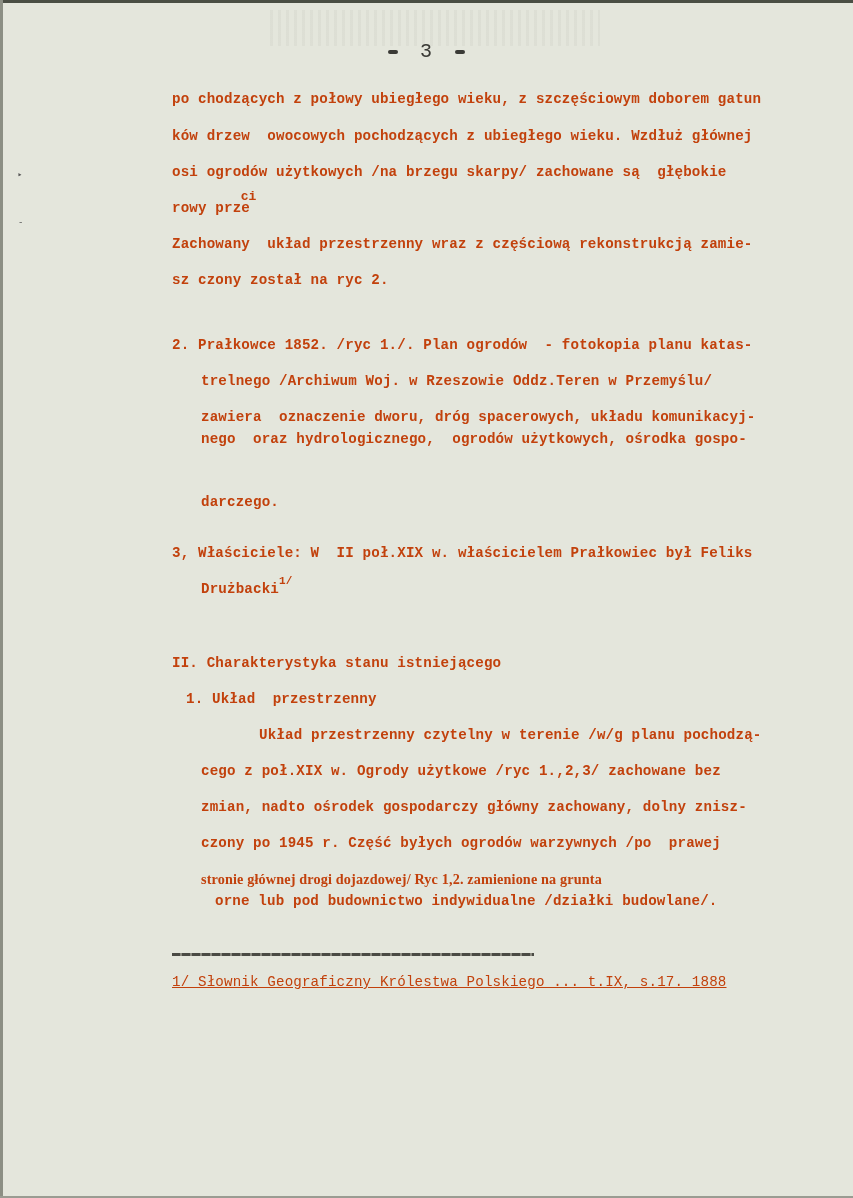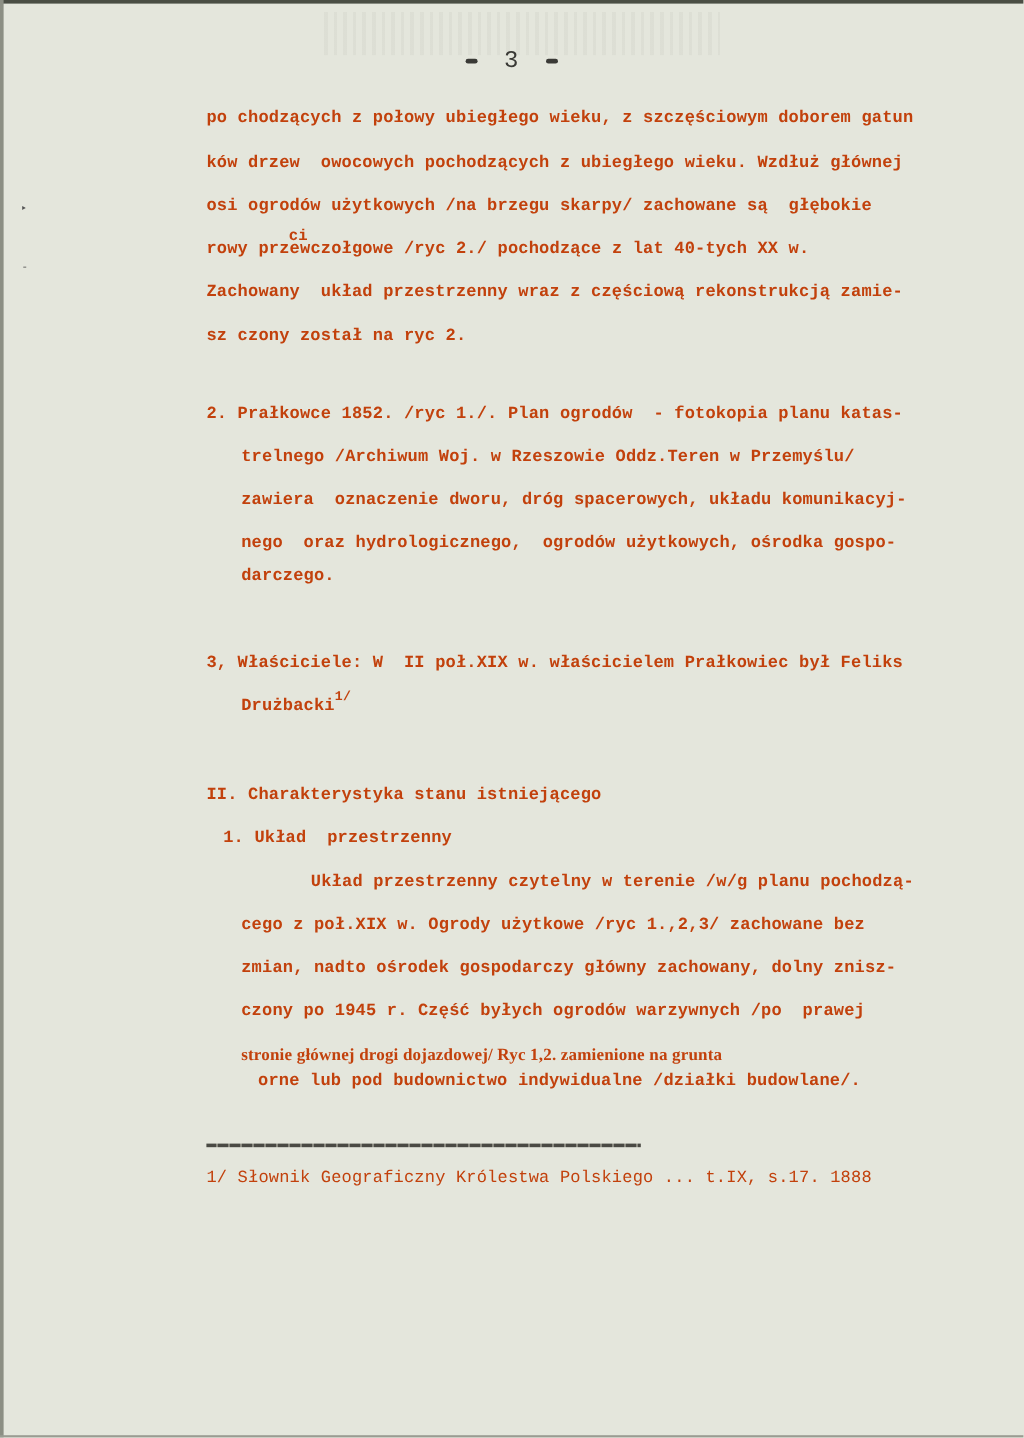--- a/index.html
+++ b/index.html
@@ -108,43 +108,43 @@
 <span class="margin-mark" style="left:18px; top:218px;">-</span>
 
 <div class="page-number">
   <span class="dash"></span><span>3</span><span class="dash"></span>
 </div>
 
 <div>
   <div class="line" style="left:172px; top:91px;">po chodzących z połowy ubiegłego wieku, z szczęściowym doborem gatun</div>
   <div class="line" style="left:172px; top:128px;">ków drzew  owocowych pochodzących z ubiegłego wieku. Wzdłuż głównej</div>
   <div class="line" style="left:172px; top:164px;">osi ogrodów użytkowych /na brzegu skarpy/ zachowane są  głębokie</div>
-  <div class="line" style="left:172px; top:200px;"><span>rowy pr</span><span class="overstrike"><span>ze</span><span class="above">ci</span></span><span>wczołgowe /ryc 2./ pochodzące z lat 40-tych XX w.</span></div>
+  <div class="line" style="left:172px; top:200px;"><span>rowy pr</span><span class="overstrike"><span>ze</span><span class="above">ci</span></span></div>
   <div class="line" style="left:172px; top:236px;">Zachowany  układ przestrzenny wraz z częściową rekonstrukcją zamie-</div>
   <div class="line" style="left:172px; top:272px;">sz czony został na ryc 2.</div>
 </div>
 
 <div>
   <div class="line" style="left:172px; top:337px;">2. Prałkowce 1852. /ryc 1./. Plan ogrodów  - fotokopia planu katas-</div>
   <div class="line" style="left:201px; top:373px;">trelnego /Archiwum Woj. w Rzeszowie Oddz.Teren w Przemyślu/</div>
   <div class="line" style="left:201px; top:409px;">zawiera  oznaczenie dworu, dróg spacerowych, układu komunikacyj-</div>
-  <div class="line" style="left:201px; top:445px;">nego  oraz hydrologicznego,  ogrodów użytkowych, ośrodka gospo-</div>
-  <div class="line" style="left:201px; top:472px;text-align:right;">darczego.</div>
+  <div class="line" style="left:201px; top:431px;">nego  oraz hydrologicznego,  ogrodów użytkowych, ośrodka gospo-</div>
+  <div class="line" style="left:201px; top:494px;text-align:right;">darczego.</div>
 </div>
 
 <div>
   <div class="line" style="left:172px; top:545px;">3, Właściciele: W  II poł.XIX w. właścicielem Prałkowiec był Feliks</div>
   <div class="line" style="left:201px; top:581px;"><span>Drużbacki</span><span class="sup">1/</span></div>
 </div>
 
 <div>
   <div class="line" style="left:172px; top:655px;">II. Charakterystyka stanu istniejącego</div>
   <div class="line" style="left:186px; top:691px;">1. Układ  przestrzenny</div>
   <div class="line" style="left:259px; top:727px;">Układ przestrzenny czytelny w terenie /w/g planu pochodzą-</div>
   <div class="line" style="left:201px; top:763px;">cego z poł.XIX w. Ogrody użytkowe /ryc 1.,2,3/ zachowane bez</div>
   <div class="line" style="left:201px; top:799px;">zmian, nadto ośrodek gospodarczy główny zachowany, dolny znisz-</div>
   <div class="line" style="left:201px; top:835px;">czony po 1945 r. Część byłych ogrodów warzywnych /po  prawej</div>
   <div class="line" style="left:201px; top:871px;font-family:Liberation Serif, serif;">stronie głównej drogi dojazdowej/ Ryc 1,2. zamienione na grunta</div>
   <div class="line" style="left:215px; top:893px; top:893px;">orne lub pod budownictwo indywidualne /działki budowlane/.</div>
 </div>
 
 <div class="rule"></div>
-<div class="line" style="left:172px; top:974px; font-weight:normal;">1/ Słownik Geograficzny Królestwa Polskiego ... t.IX, s.17. 1888</div>
+<div class="line" style="left:172px; top:974px; font-weight:normal;text-decoration:underline;">1/ Słownik Geograficzny Królestwa Polskiego ... t.IX, s.17. 1888</div>
 
 </body></html>

